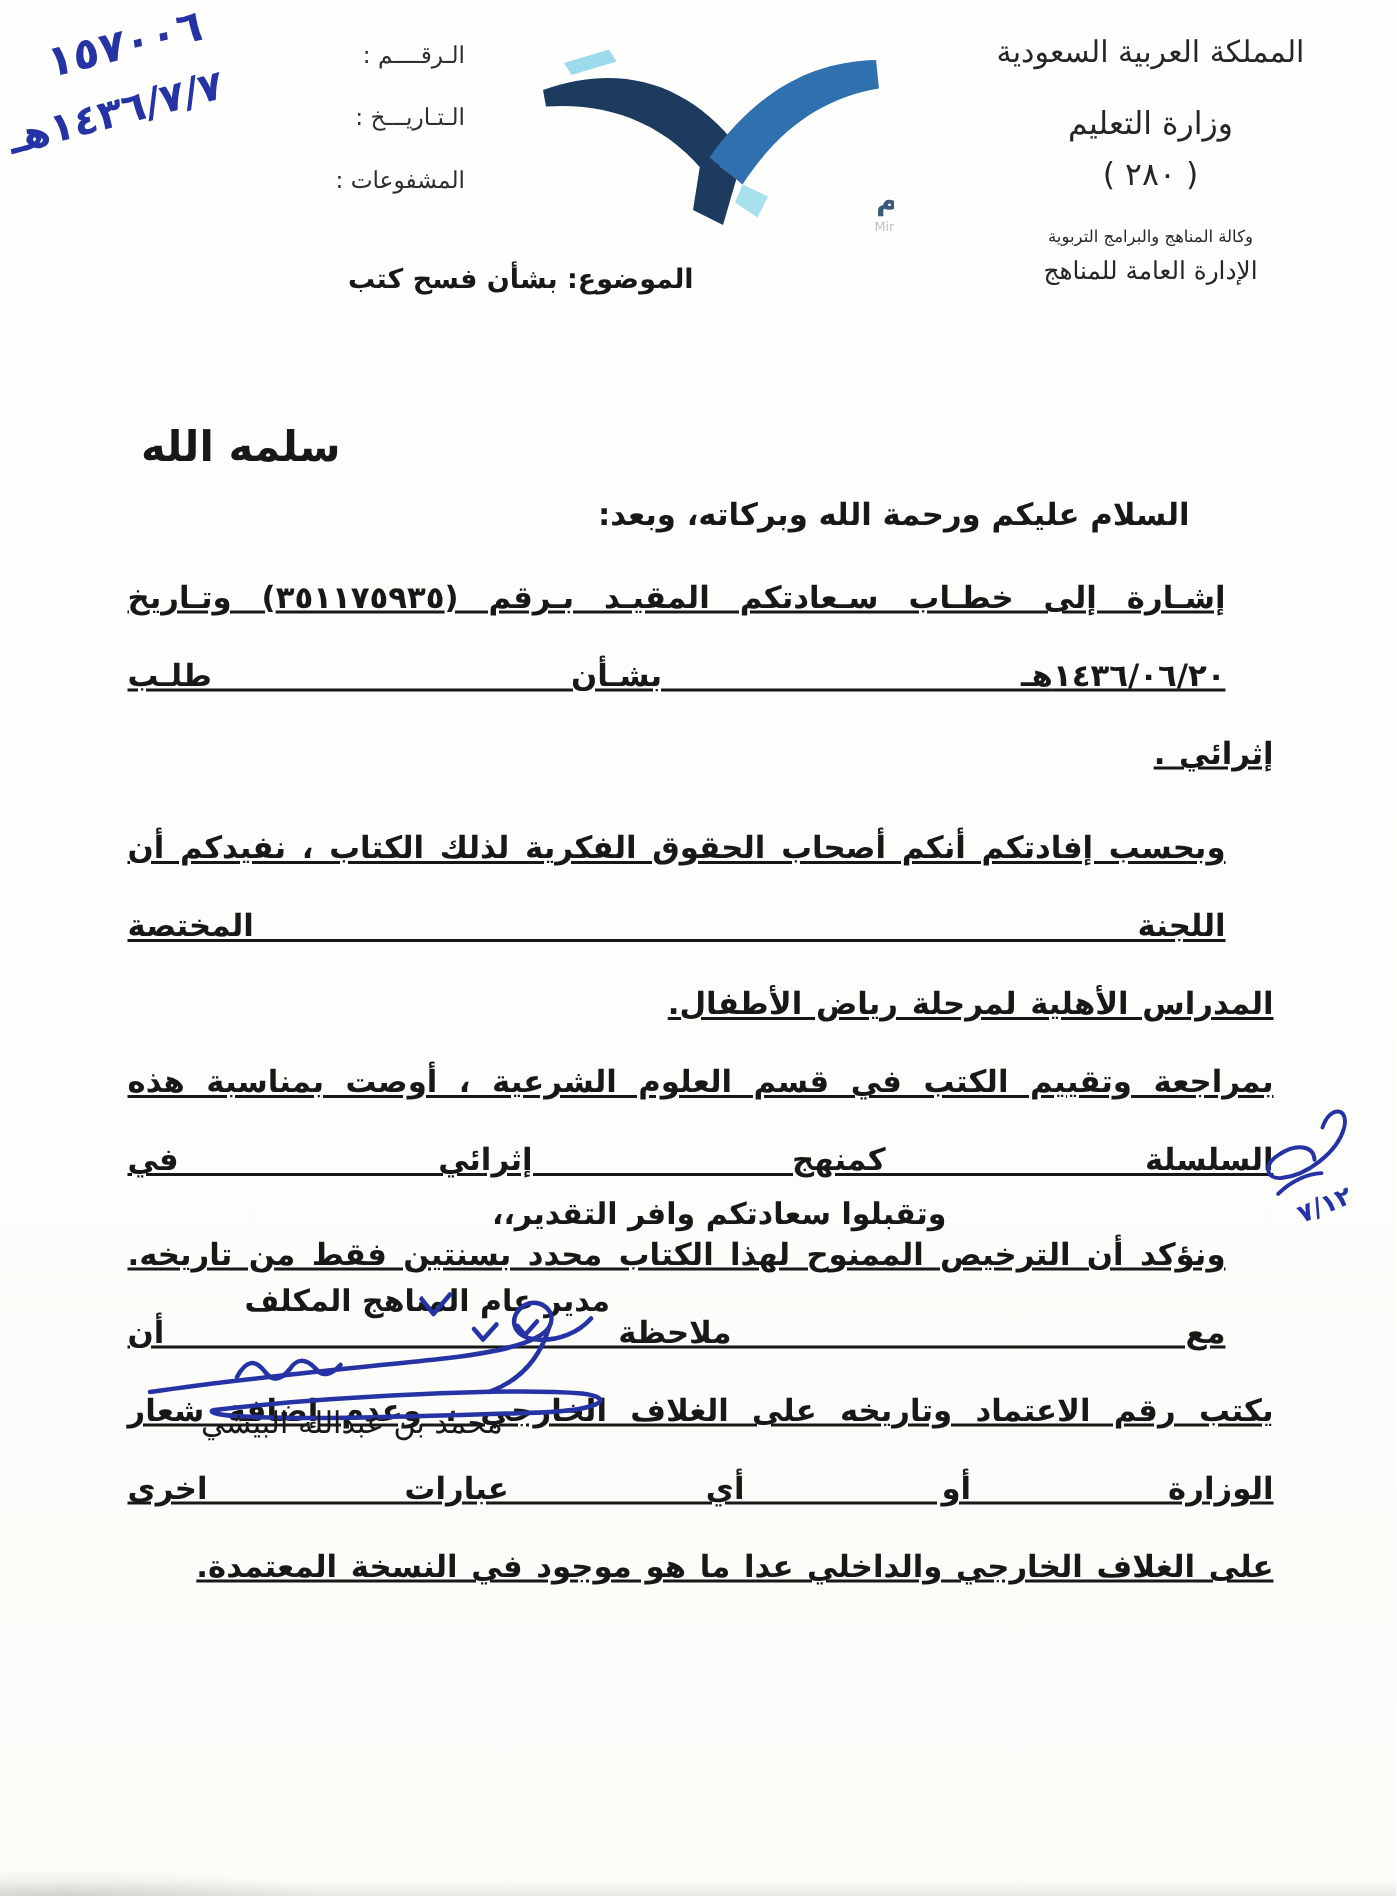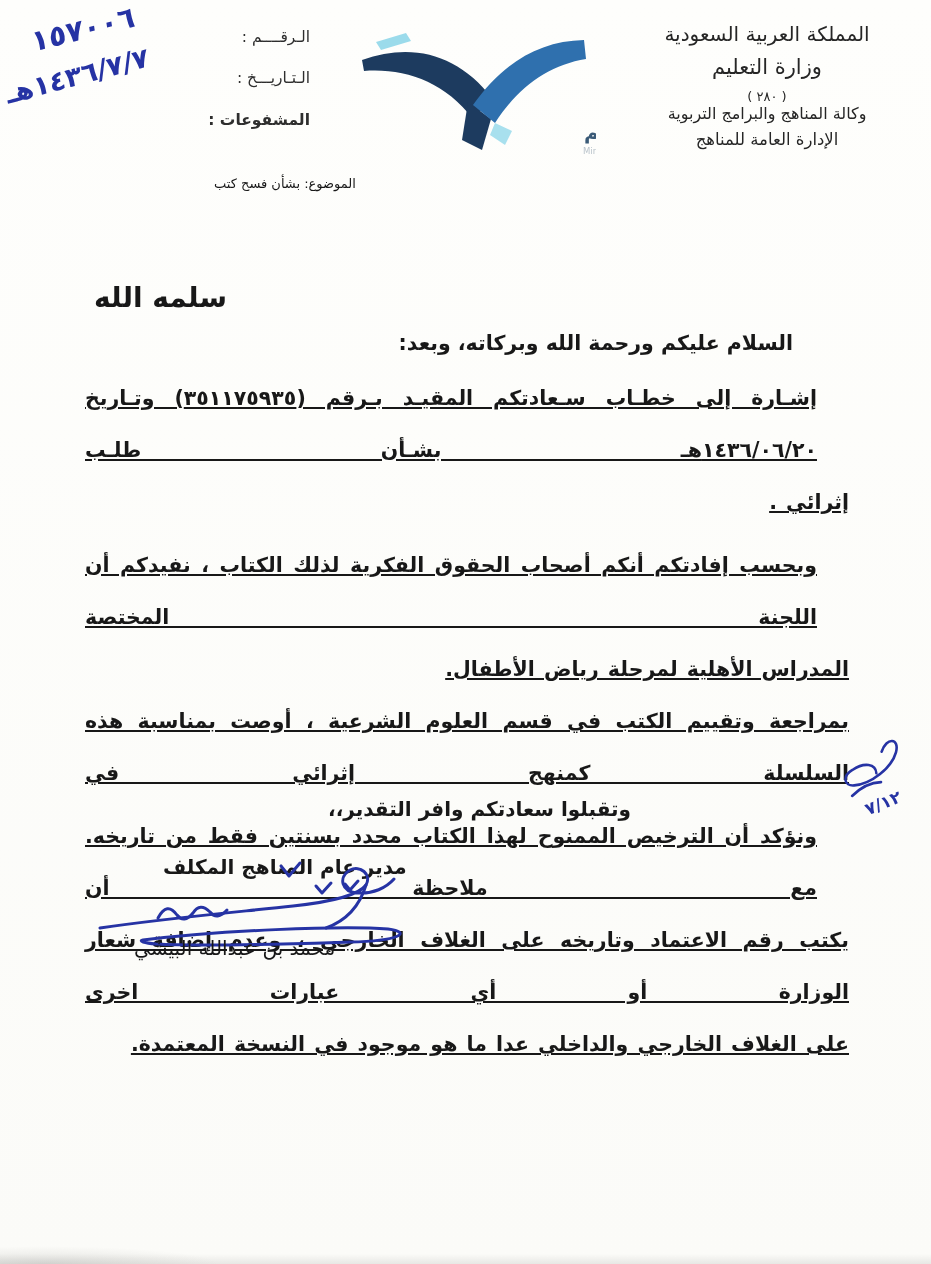--- a/index.html
+++ b/index.html
@@ -24,47 +24,47 @@
     background: radial-gradient(ellipse at 20% 100%, rgba(70,70,65,0.14), transparent 70%);
   }
 
   
   .hdr-right{
     position:absolute; top:22px; left:14px; width:300px;
     text-align:center; color:#262626; direction:rtl;
   }
   
   .hdr-right{ left:auto; right:14px; }
-  .hdr-right .l1{ font-size:20px; letter-spacing:0.5px; margin-bottom:9px; }
+  .hdr-right .l1{ font-size:20px; letter-spacing:0.5px; margin-bottom:24px; }
   .hdr-right .l2{ font-size:21px; margin-bottom:10px; }
-  .hdr-right .lnum{ font-size:13px; margin-bottom:0; letter-spacing:2px; }
-  .hdr-right .l3{ font-size:16px; margin-bottom:7px; }
+  .hdr-right .lnum{ font-size:21px; margin-bottom:23px; letter-spacing:2px; }
+  .hdr-right .l3{ font-size:11px; margin-bottom:7px; }
   .hdr-right .l4{ font-size:16.5px; }
 
   .logo{ position:absolute; top:26px; left:352px; width:244px; height:136px; }
 
   .hdr-left{ position:absolute; top:28px; left:224px; width:86px; direction:rtl; }
   .hdr-left .lbl{ font-size:15.5px; color:#2e2e2e; margin-bottom:0; position:absolute; right:0; white-space:nowrap; }
   .lbl-num{ top:0; }
   .lbl-date{ top:41px; }
-  .lbl-att{ top:83px;font-weight:bold; }
+  .lbl-att{ top:83px; }
 
   .hw{ color:#2633a4; font-weight:700; white-space:nowrap; }
   .hw-number{
     position:absolute; top:12px; left:30px; font-size:29px; letter-spacing:5px;
     transform: rotate(-14deg) skewX(-6deg); direction:rtl;
   }
   .hw-date{
     position:absolute; top:60px; left:4px; font-size:27px; letter-spacing:2px;
     transform: rotate(-15deg) skewX(-5deg); direction:rtl;
   }
 
   .subject{
-    position:absolute; top:176px; left:214px;
-    font-size:13px; font-weight:400; white-space:nowrap; direction:rtl;
+    position:absolute; top:176px; left:232px;
+    font-size:18px; font-weight:700; white-space:nowrap; direction:rtl;
   }
 
   
   .to-line{
     position:absolute; top:276px; right:124px;
     font-size:21px; font-weight:700; white-space:nowrap;
   }
   .blessing{
     position:absolute; top:281px; left:94px;
     font-size:28px; font-weight:700; white-space:nowrap;

